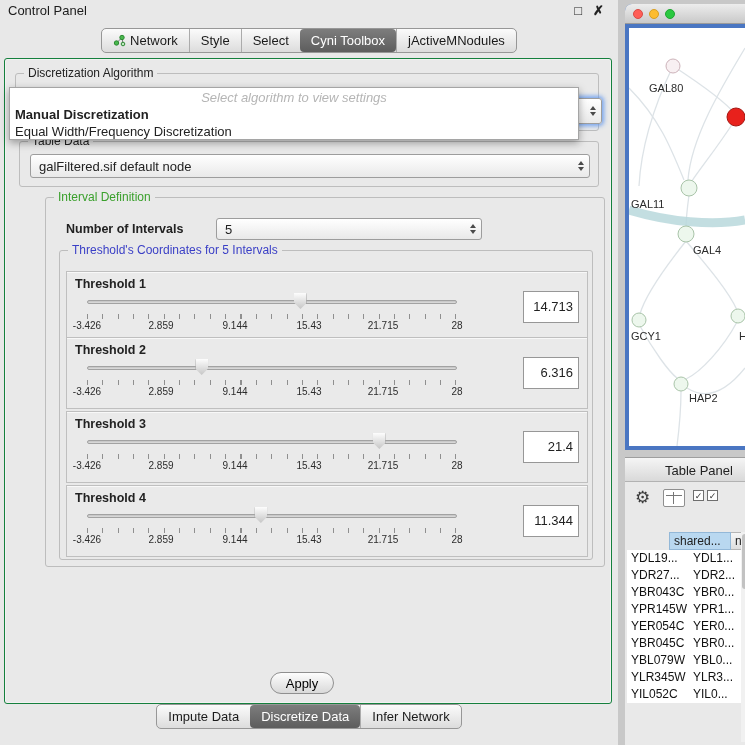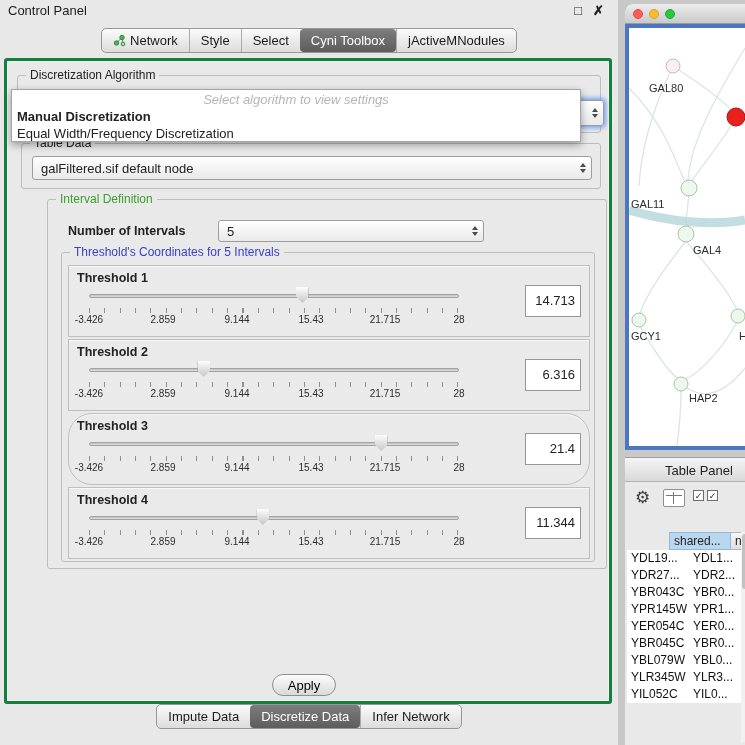--- a/index.html
+++ b/index.html
@@ -20,21 +20,21 @@
   .tabrow.top { top:28px; }
   .tabrow.bottom { top:704px; }
   .seg { display:inline-flex; border:1px solid #979797; border-radius:5px;
          background:linear-gradient(#fbfbfb,#dcdcdc); overflow:hidden; height:25px; }
   .seg-item { display:flex; align-items:center; gap:4px; padding:0 11px; font-size:13px;
               color:#1a1a1a; border-left:1px solid #ababab; cursor:default; }
   .seg-item:first-child { border-left:none; }
   .seg-item.sel { background:linear-gradient(#7d7d7d,#5d5d5d); color:#fff; border-radius:4px; border-left:none; }
 
   .inset { position:absolute; left:4px; top:58px; width:608px; height:646px;
-           border:3px solid #15803d; border-radius:3px; background:#e9e9e9;
+           border:1px solid #15803d; border-radius:3px; background:#e9e9e9;
            box-shadow:inset 0 0 0 1px #f2f2f2; }
 
   .group { position:absolute; border:1px solid #bdbdbd; border-radius:3px; }
   .gtitle { position:absolute; top:-8px; left:8px; background:#e9e9e9; padding:0 4px;
             font-size:12px; white-space:nowrap; }
   .gtitle.green { color:#3aa02c; }
   .gtitle.blue  { color:#3a3fc6; }
 
   .combo { position:absolute; border:1px solid #9d9d9d; border-radius:3px;
            background:linear-gradient(#ffffff,#e9e9e9); font-size:13px; }
@@ -195,21 +195,21 @@
         <span class="cval">5</span>
         <span class="stepper">
             <span class="arr-up"></span>
             <span class="arr-dn"></span>
           </span>
       </div>
 
       <div class="group" style="left:13px; top:52px; width:534px; height:310px;">
         <span class="gtitle blue">Threshold's Coordinates for 5 Intervals</span>
 
-        <div class="thr-panel" style="top:12px;text-decoration:underline;">
+        <div class="thr-panel" style="top:20px;text-decoration:underline;">
           <div class="thr-label">Threshold 1</div>
           <div class="slider">
             <div class="track"></div>
             <div class="thumb" style="left: 57.7%;"></div>
           </div>
           <div class="ticks"></div>
           <div class="scale">
             <span style="left:0%">-3.426</span>
             <span style="left:20%">2.859</span>
             <span style="left:40%">9.144</span>
@@ -231,21 +231,21 @@
             <span style="left:0%">-3.426</span>
             <span style="left:20%">2.859</span>
             <span style="left:40%">9.144</span>
             <span style="left:60%">15.43</span>
             <span style="left:80%">21.715</span>
             <span style="left:100%">28</span>
           </div>
           <div class="valuebox">6.316</div>
         </div>
 
-        <div class="thr-panel" style="top:160px;border-radius:24px;">
+        <div class="thr-panel" style="top:160px;">
           <div class="thr-label">Threshold 3</div>
           <div class="slider">
             <div class="track"></div>
             <div class="thumb" style="left: 79%;"></div>
           </div>
           <div class="ticks"></div>
           <div class="scale">
             <span style="left:0%">-3.426</span>
             <span style="left:20%">2.859</span>
             <span style="left:40%">9.144</span>

